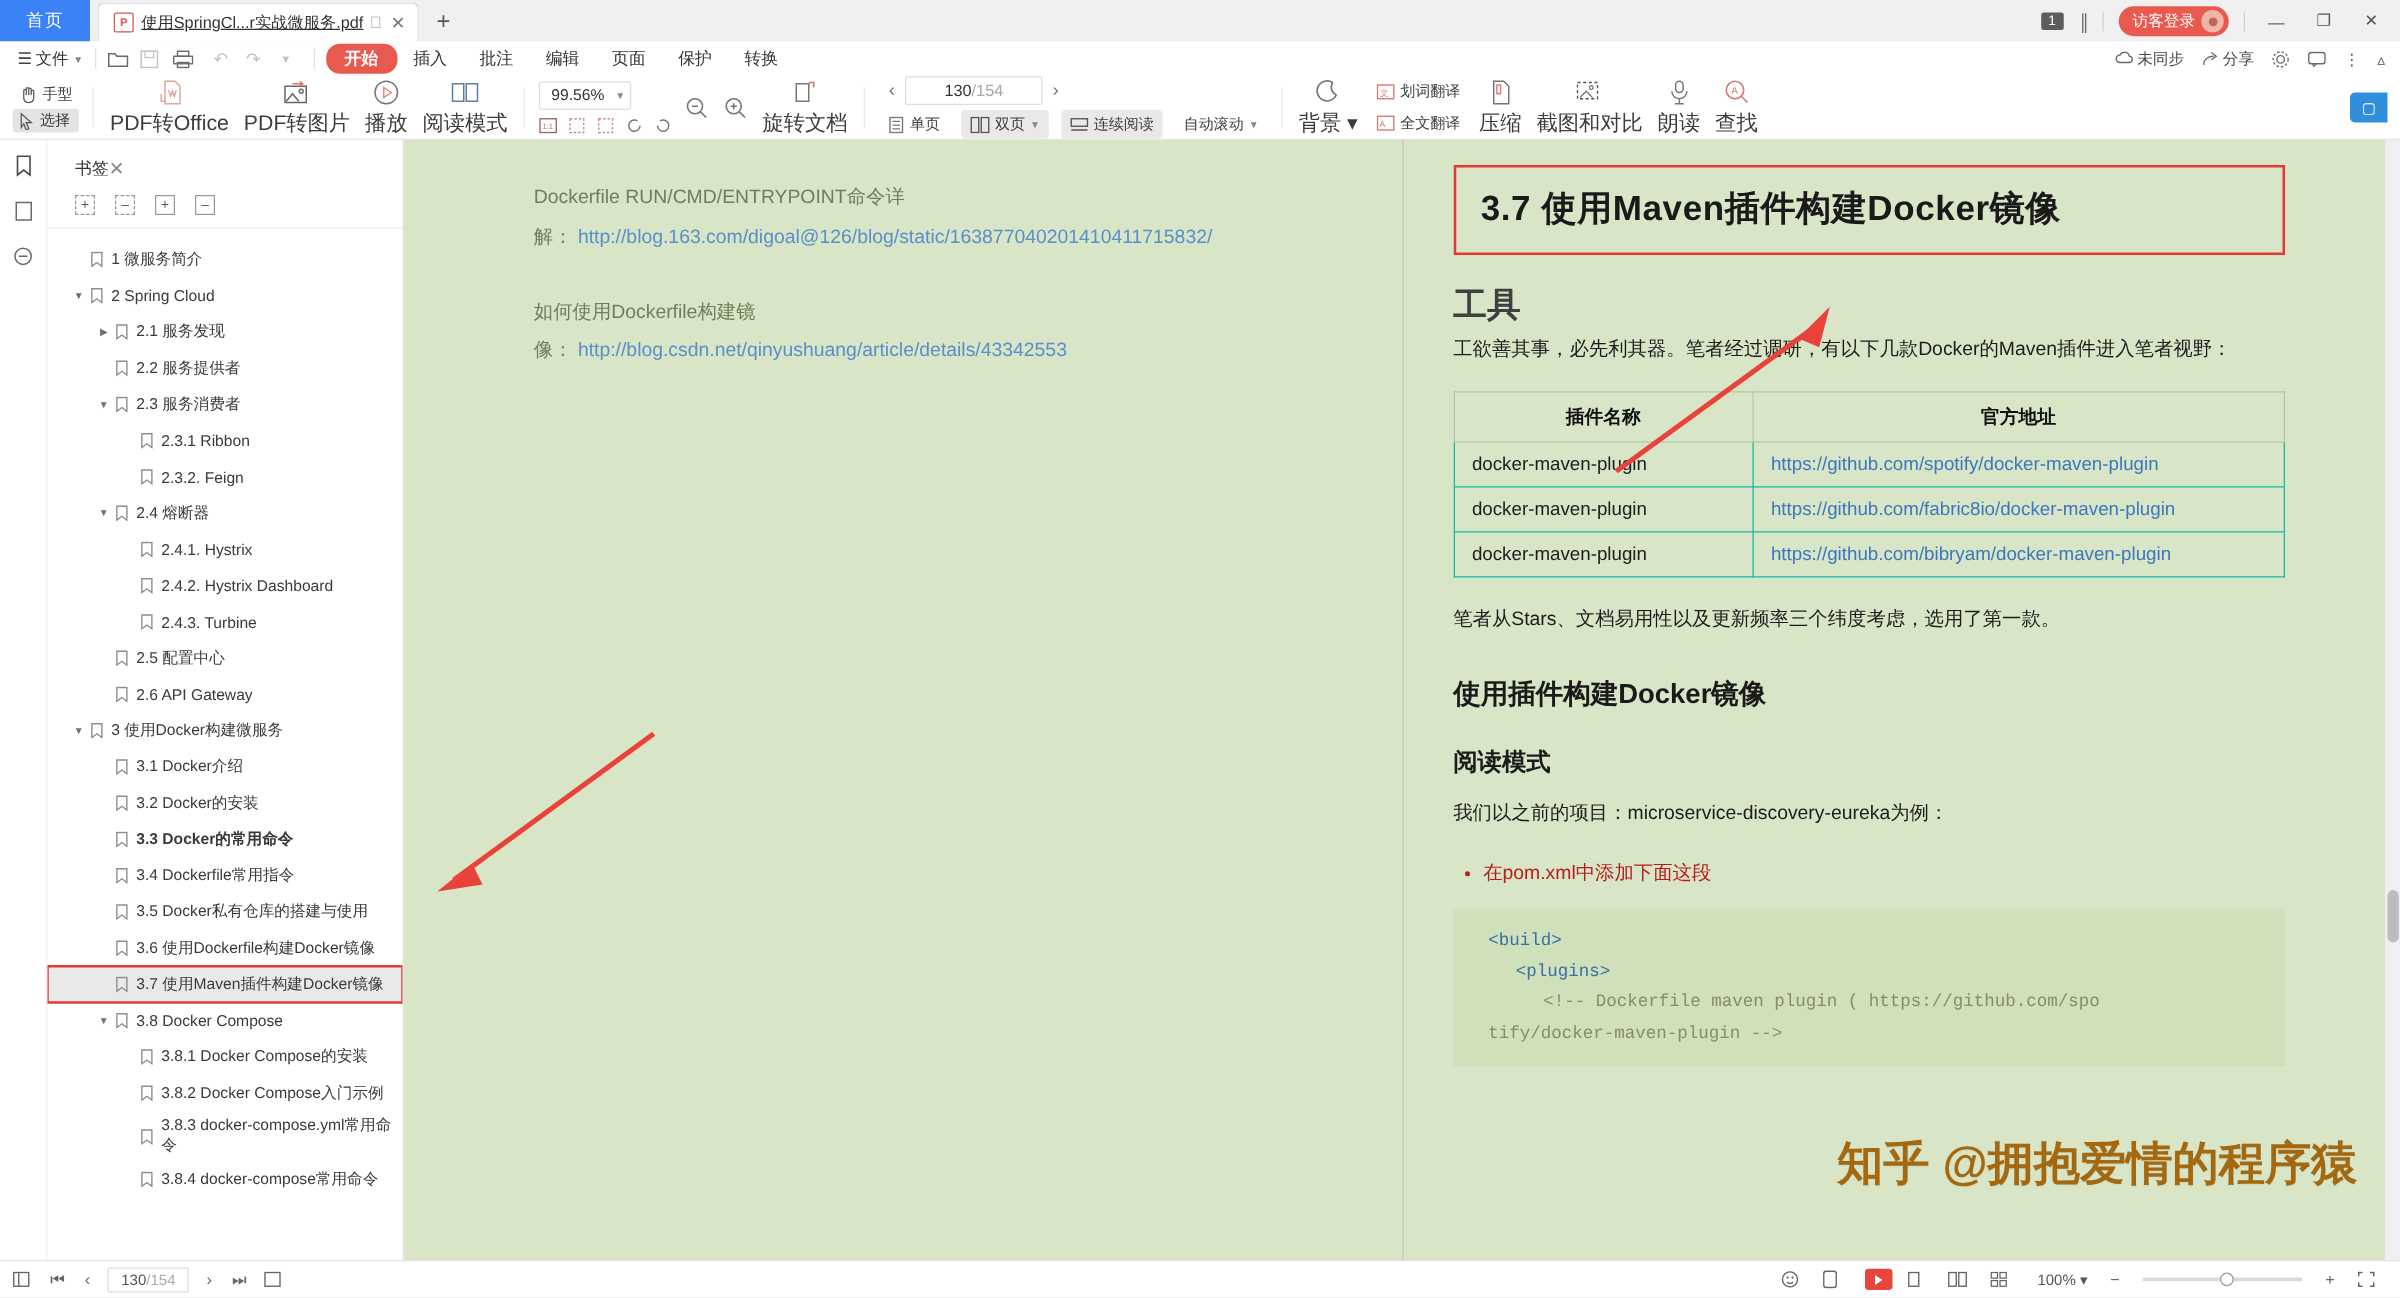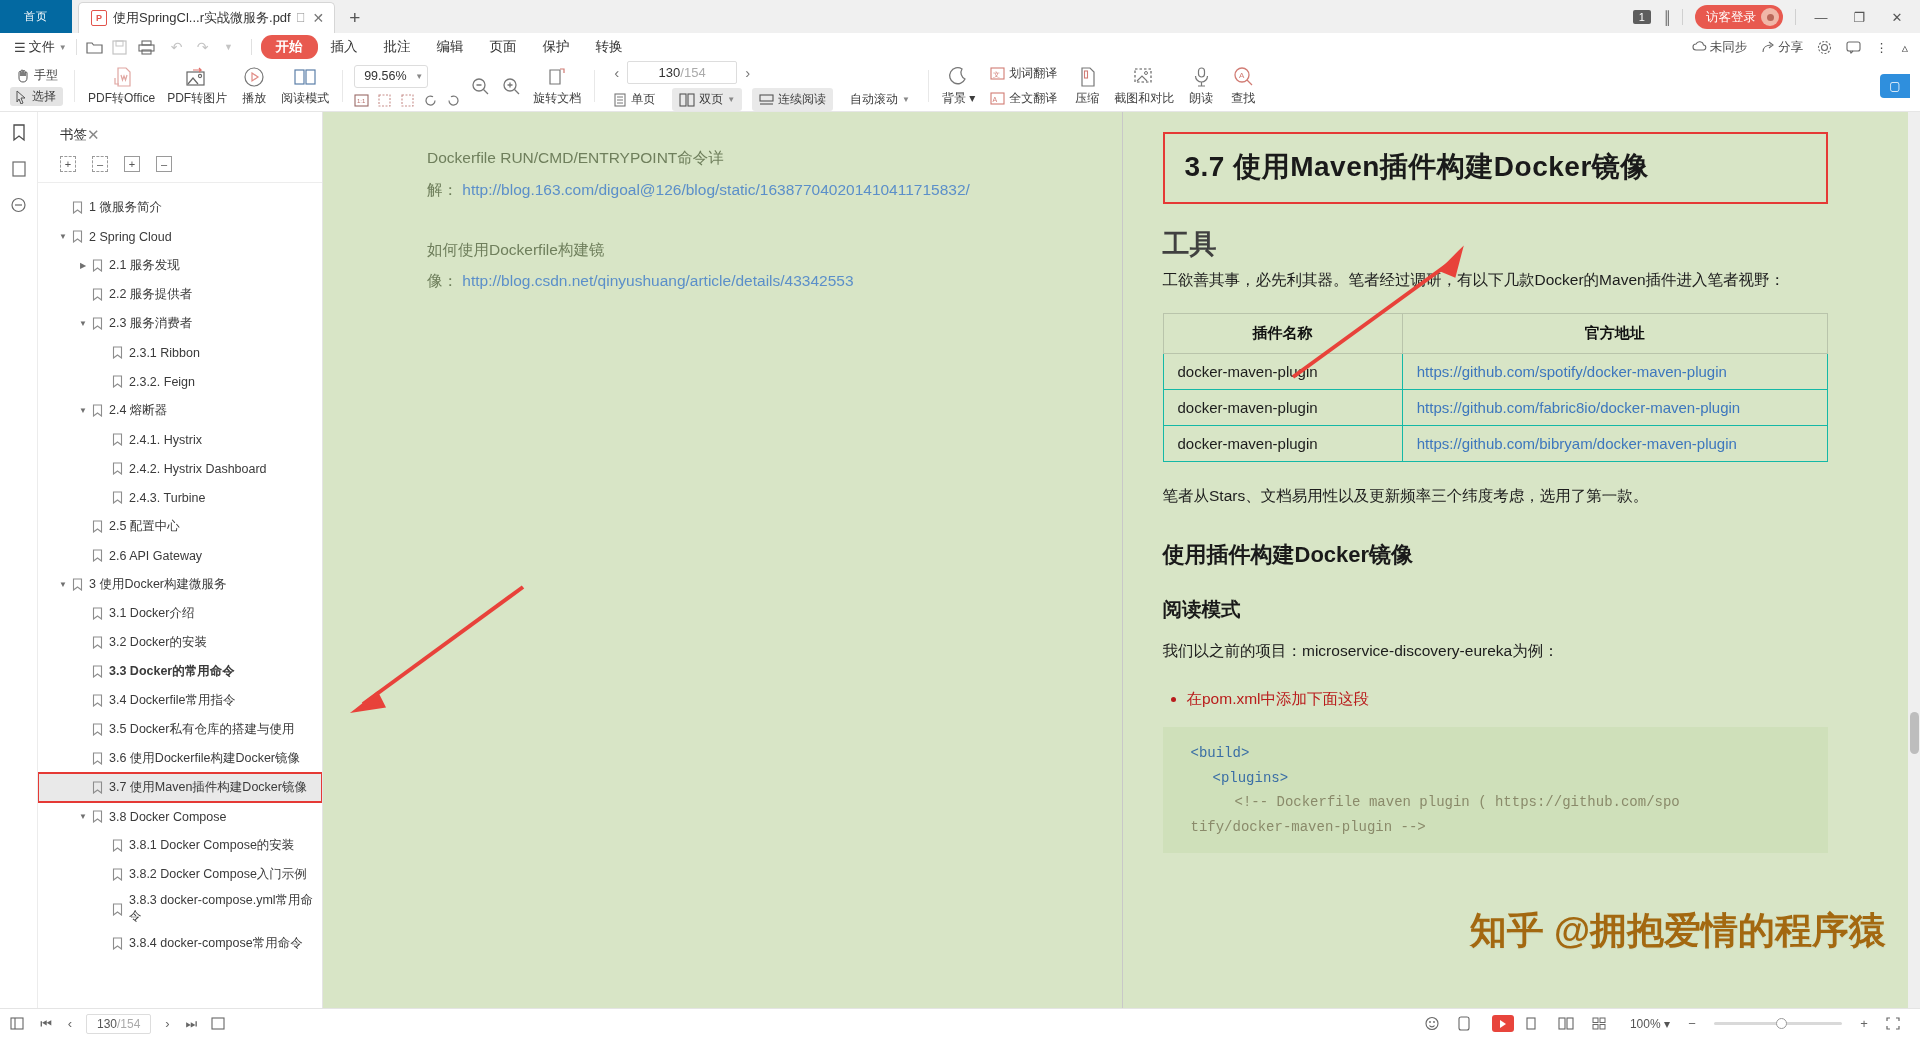--- a/index.html
+++ b/index.html
@@ -6,33 +6,33 @@
   html, body {
     width: 1920px; height: 1038px;
     font-family: "Liberation Sans", "DejaVu Sans", sans-serif;
     background: #f2f2f2; overflow: hidden;
   }
   .app { width: 1920px; height: 1038px; display: flex; flex-direction: column; background:#fff; }
 
   
   .tabbar { height: 33px; background:#f0f0f0; display:flex; align-items:flex-end; position:relative; flex-shrink:0;}
   .home-tab {
-    width:72px; height:33px; background:#0369a1; color:#fff; font-size:11px;
+    width:72px; height:33px; background:#3b82f6; color:#fff; font-size:14px;
     display:flex; align-items:center; justify-content:center; letter-spacing:1px;
   }
   .doc-tab {
     height:31px; min-width:230px; background:#fff; border:1px solid #d6d6d6; border-bottom:none;
     border-radius:5px 5px 0 0; display:flex; align-items:center; gap:6px; padding:0 10px 0 12px;
     font-size:13px; color:#333; margin-left:6px;
   }
   .pdf-badge {
     width:16px;height:16px;border:1.4px solid #e2544c;border-radius:2px;color:#e2544c;
     font-size:9px;display:flex;align-items:center;justify-content:center;font-weight:bold;flex-shrink:0;
   }
-  .tab-title{white-space:nowrap;}
+  .tab-title{white-space:nowrap;text-decoration:underline;}
   .tab-ico{color:#8a8a8a;font-size:13px;cursor:pointer;}
   .tab-close{color:#777;font-size:14px;margin-left:2px;cursor:pointer;}
   .newtab{font-size:19px;color:#555;margin-left:14px;margin-bottom:4px;cursor:pointer;}
   .tabbar-right{margin-left:auto;display:flex;align-items:center;gap:12px;padding:0 10px 4px 0;}
   .cnt-badge{background:#5d5d5d;color:#fff;font-size:11px;padding:1px 6px;border-radius:2px;}
   .cnt-bars{color:#555;font-size:13px;letter-spacing:-2px;}
   .vdiv{width:1px;height:16px;background:#d0d0d0;}
   .login-pill{
     background:#e8594f;color:#fff;border-radius:13px;height:24px;display:flex;align-items:center;
     gap:5px;padding:0 4px 0 11px;font-size:12.5px;
@@ -52,21 +52,21 @@
   .ribbon-tab{font-size:13.5px;color:#333;padding:2px 13px;cursor:pointer;}
   .ribbon-tab.active{background:#e8594f;color:#fff;border-radius:11px;padding:3px 15px;font-weight:bold;}
   .menurow-right{margin-left:auto;display:flex;align-items:center;gap:6px;font-size:12.5px;color:#4a4a4a;}
   .mr-item{display:flex;align-items:center;gap:3px;cursor:pointer;padding:0 4px;}
 
   
   .toolbar{height:51px;background:#fff;border-bottom:1px solid #e6e6e6;display:flex;align-items:center;padding:0 6px;flex-shrink:0;position:relative;}
   .tsep{width:1px;height:32px;background:#e8e8e8;margin:0 7px;}
   .tbtn{display:flex;flex-direction:column;align-items:center;justify-content:center;min-width:42px;padding:2px 6px;cursor:pointer;}
   .tbtn .ic{height:22px;display:flex;align-items:center;justify-content:center;color:#d98b86;}
-  .tbtn .lb{font-size:12px;color:#3c3c3c;margin-top:2px;white-space:nowrap;}
+  .tbtn .lb{font-size:17px;color:#3c3c3c;margin-top:2px;white-space:nowrap;}
   .tbtn-h{display:flex;align-items:center;gap:4px;padding:3px 7px;cursor:pointer;border-radius:3px;font-size:12px;color:#3c3c3c;}
   .tbtn-h.sel{background:#e9e9e9;}
   .stackbtn{display:flex;flex-direction:column;gap:2px;padding:0 4px;}
   .stackbtn>div{display:flex;align-items:center;gap:4px;font-size:12px;color:#3c3c3c;cursor:pointer;padding:1px 5px;border-radius:3px;}
   .stackbtn>div.sel{background:#e4e4e4;}
   .zoombox{display:flex;align-items:center;border:1px solid #ddd;border-radius:3px;height:23px;padding:0 4px 0 9px;font-size:12.5px;color:#333;min-width:74px;justify-content:space-between;}
   .pagebox{display:flex;align-items:center;border:1px solid #ddd;border-radius:2px;height:23px;padding:0 10px;font-size:13px;min-width:110px;justify-content:center;background:#fff;}
   .pagebox .cur{color:#333;}
   .pagebox .tot{color:#aaa;}
   .navarrow{font-size:15px;color:#777;padding:0 8px;cursor:pointer;}

